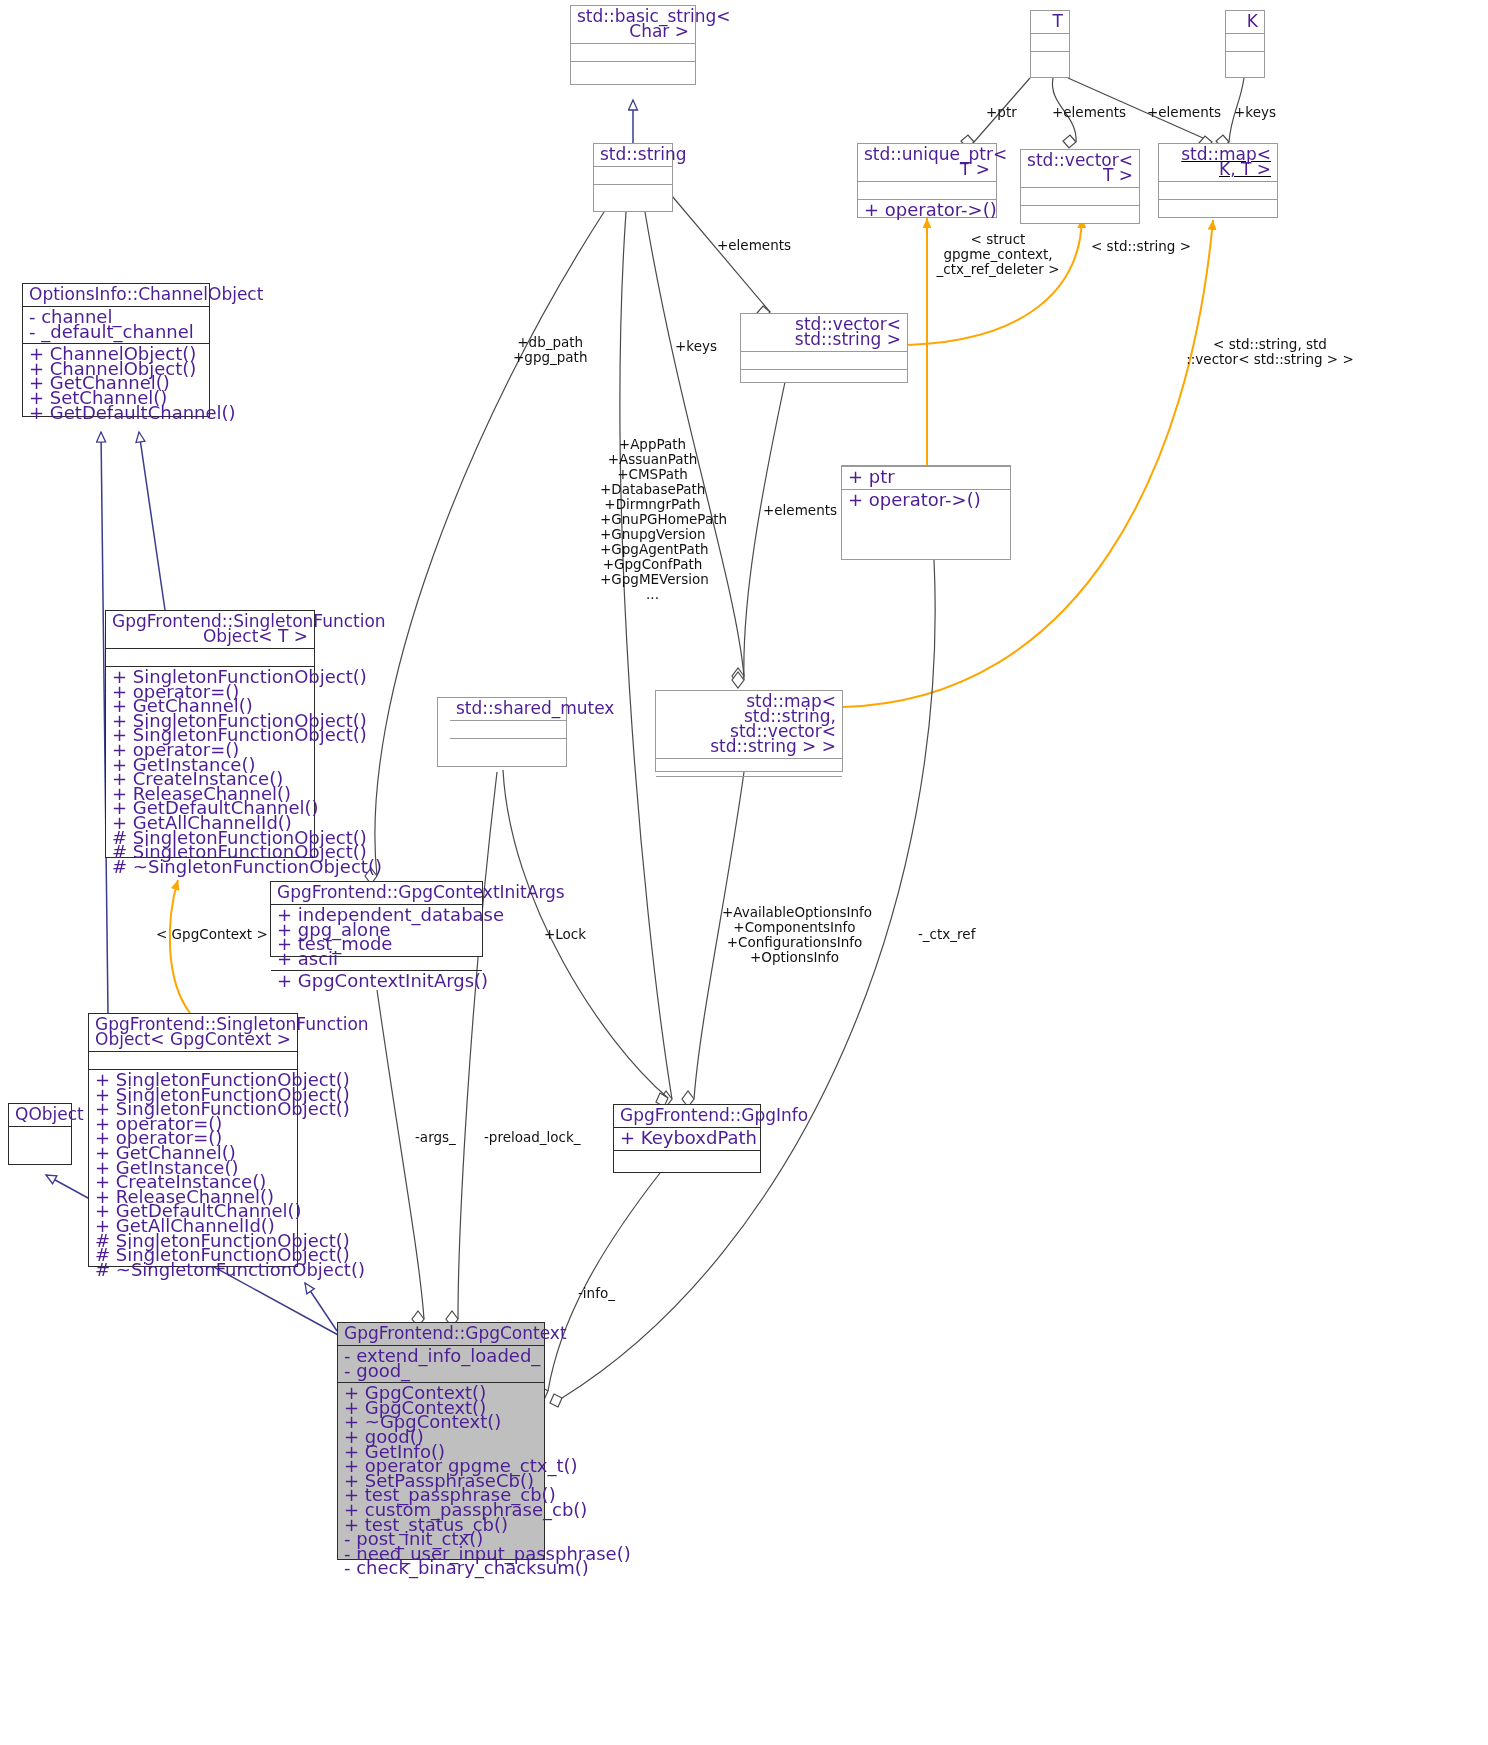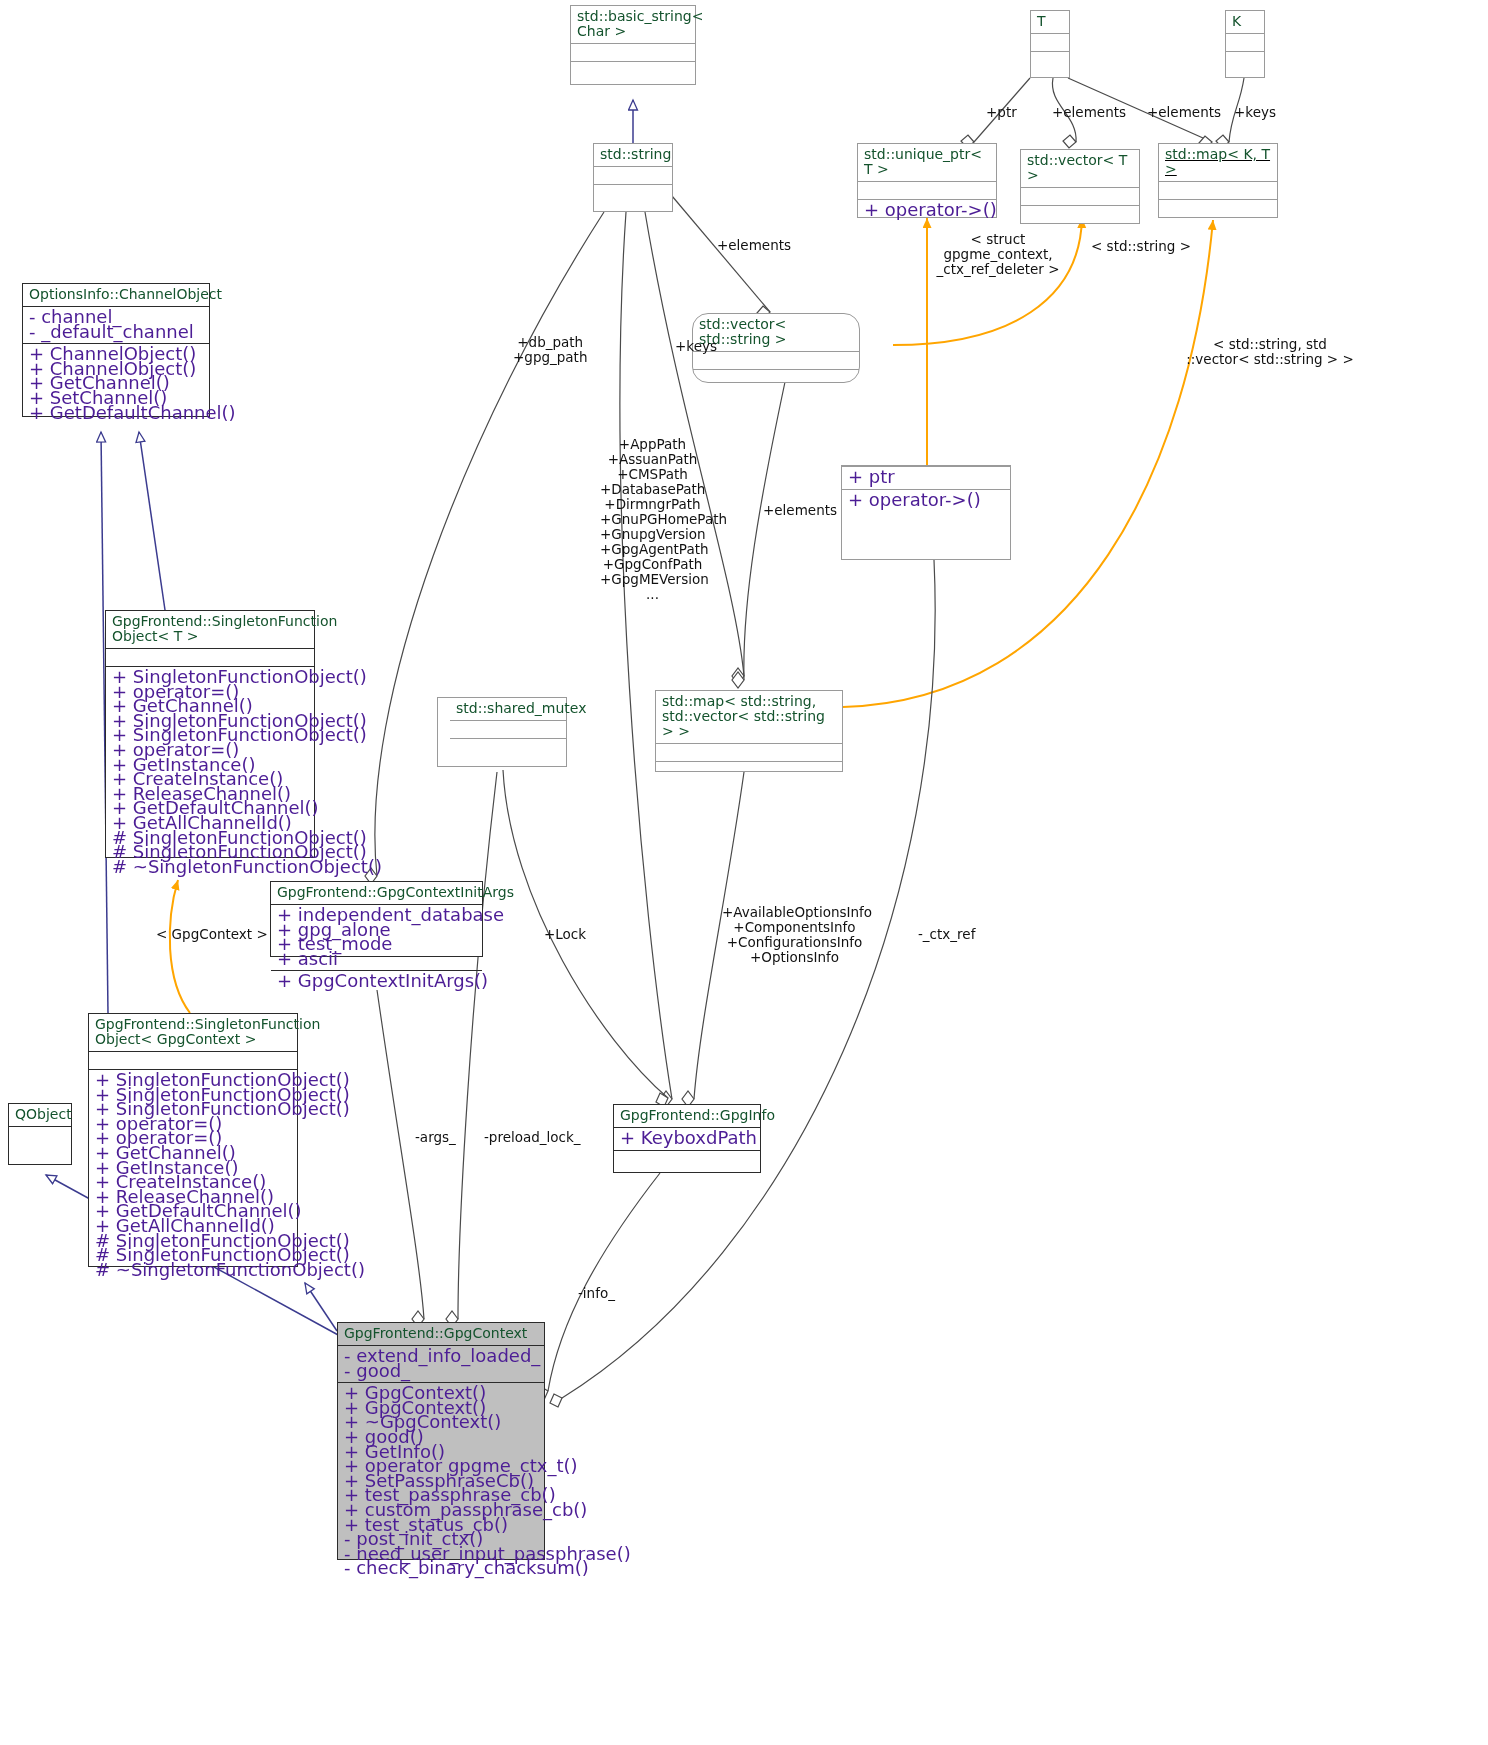--- a/index.html
+++ b/index.html
@@ -6,22 +6,22 @@
   #canvas{position:relative;width:1488px;height:1745px;
           font-family:"DejaVu Sans","Liberation Sans",sans-serif;
           background:#ffffff;overflow:hidden;}
   svg.edges{position:absolute;left:0;top:0;width:1488px;height:1745px;}
 
   
   .node{position:absolute;box-sizing:border-box;border:1px solid #9a9a9a;
         background:#ffffff;}
   .node.dark{border:1px solid #2b2b2b;}
   .node.sel{background:#bfbfbf;border:1px solid #2b2b2b;}
-  .node .title{text-align:left;padding:3px 6px 4px 6px;font-size:14px;
-        color:#14532d;line-height:15px;}
+  .node .title{text-align:right;padding:3px 6px 4px 6px;font-size:17px;
+        color:#4c1d95;line-height:15px;}
   .node .sep{border-top:1px solid #9a9a9a;}
   .node.dark .sep, .node.sel .sep{border-top:1px solid #2b2b2b;}
   .node .attrs,.node .ops{padding:3px 6px 4px 6px;font-size:18px;color:#4c1d95;
         line-height:14.6px;text-align:left;}
   .node .row{white-space:pre;}
   .node .empty{height:17px;}
 
   
   .elabel{position:absolute;font-size:13.5px;color:#111;line-height:15px;
           white-space:pre;}
@@ -166,21 +166,21 @@
   </div>
 
   <div class="node" style="left:1158px;top:143px;width:120px;height:75px;text-decoration:underline;">
     <div class="title">std::map&lt; K, T &gt;</div>
     <div class="sep"></div>
       <div class="empty"></div>
     <div class="sep"></div>
       <div class="empty"></div>
   </div>
 
-  <div class="node" style="left:692px;top:313px;width:168px;height:70px;border-radius:16px;">
+  <div class="node" style="left:740px;top:313px;width:168px;height:70px;">
     <div class="title">std::vector&lt; std::string &gt;</div>
     <div class="sep"></div>
       <div class="empty"></div>
     <div class="sep"></div>
       <div class="empty"></div>
   </div>
 
   <div class="node" style="left:841px;top:465px;width:170px;height:95px;">
     <div class="sep"></div>
     <div class="attrs">

